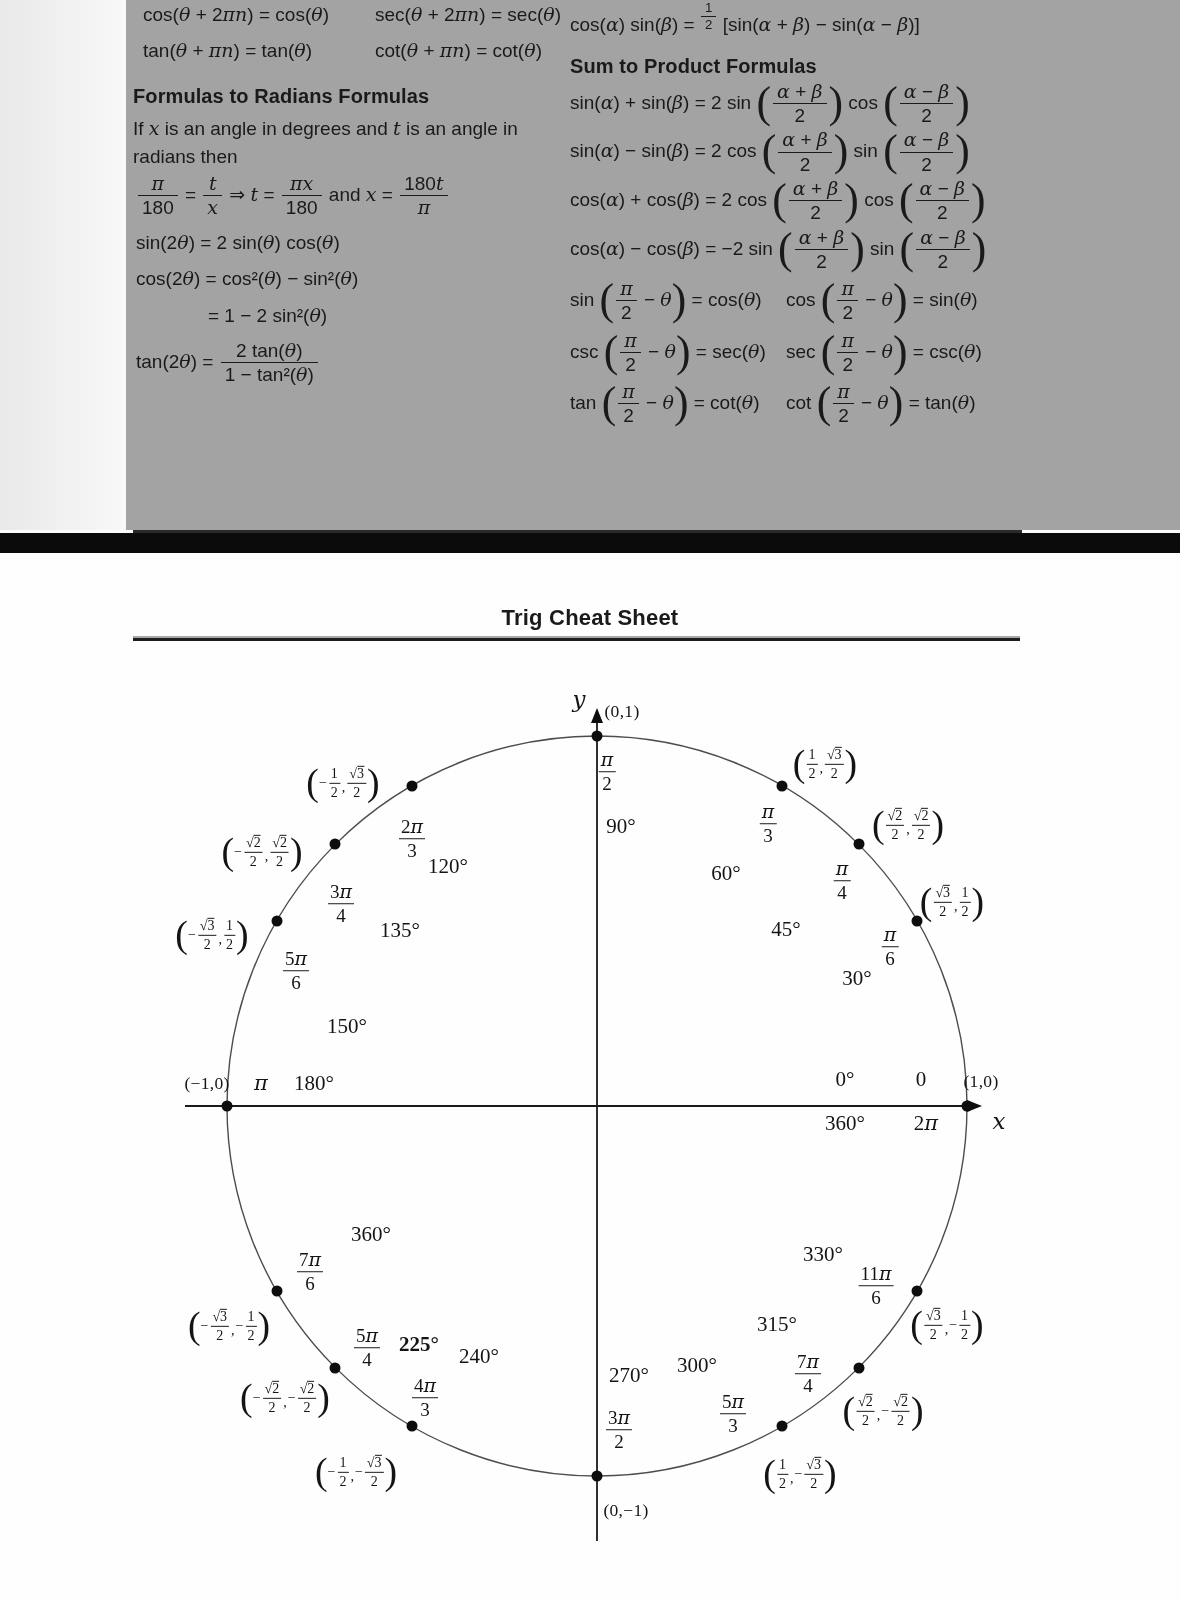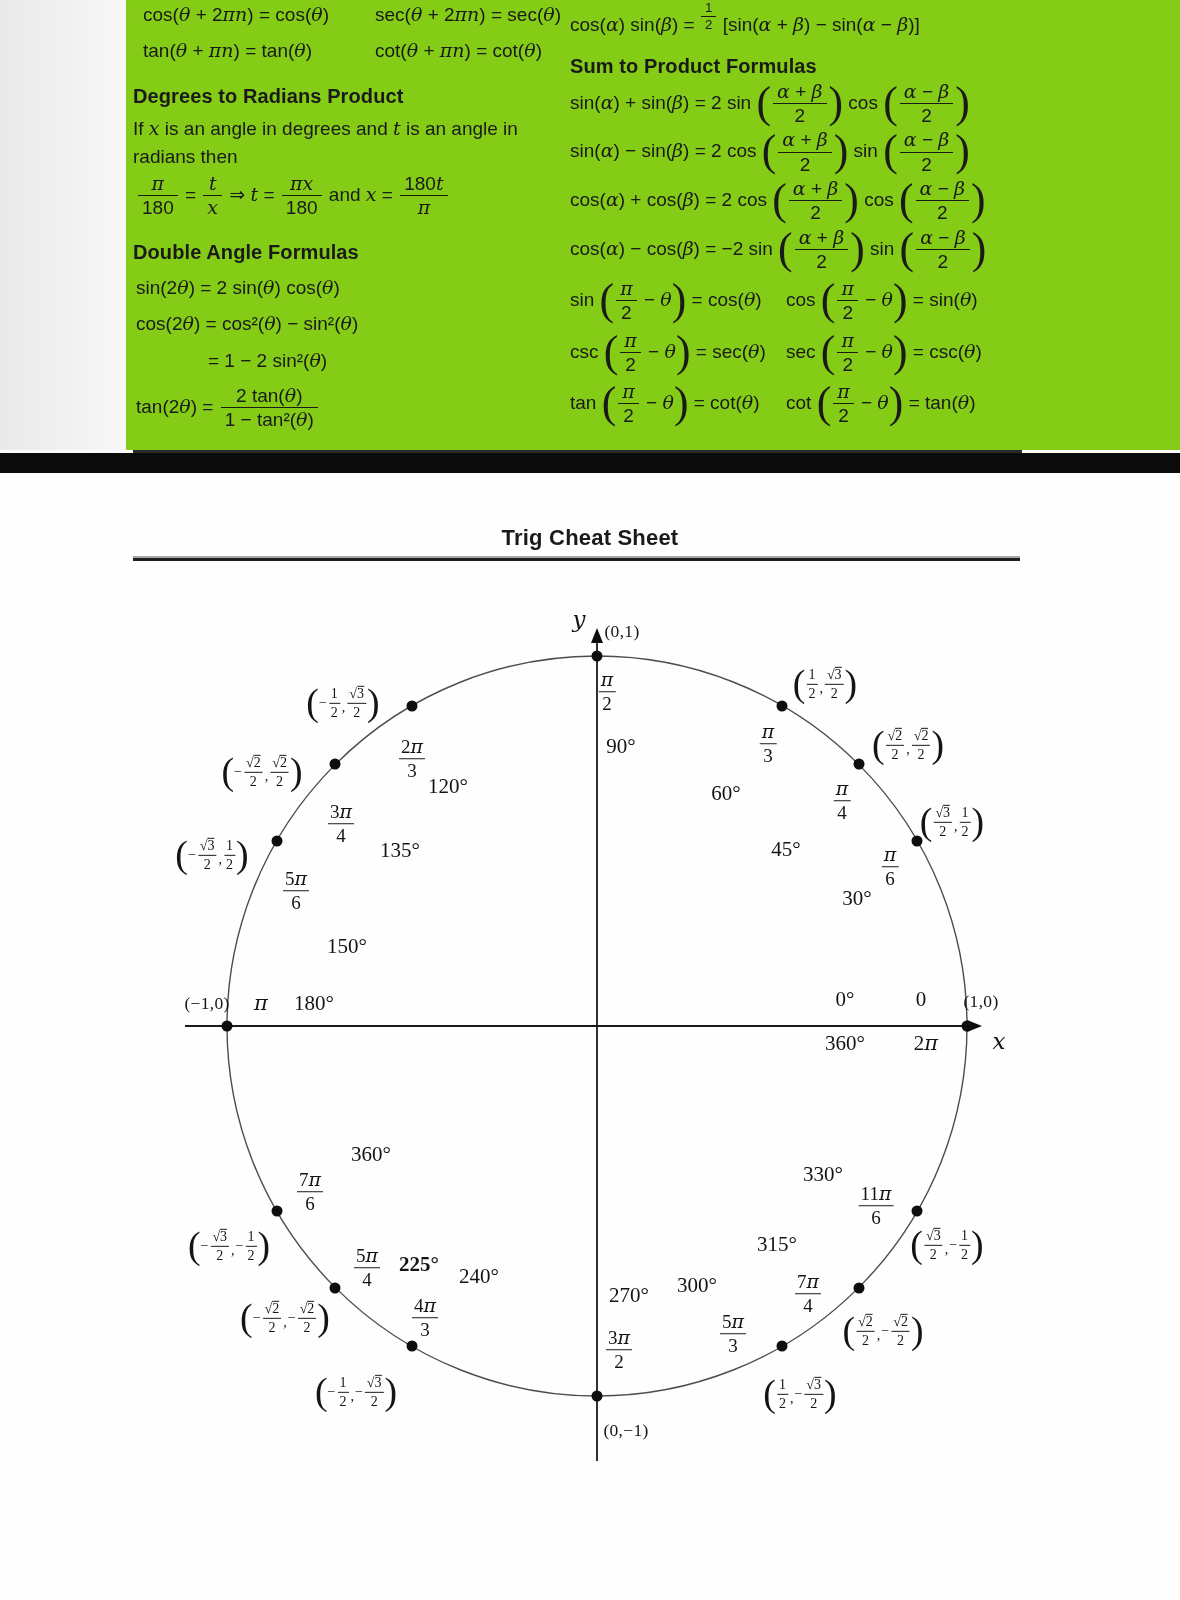--- a/index.html
+++ b/index.html
@@ -3,21 +3,21 @@
 <meta charset="utf-8">
 <style>
   html,body{margin:0;padding:0;}
   body{
     width:1180px;height:1600px;position:relative;background:#fdfdfd;
     font-family:"Liberation Sans","DejaVu Sans",sans-serif;color:#1a1a1a;
     -webkit-font-smoothing:antialiased;overflow:hidden;
   }
   i{font-family:"DejaVu Serif","Liberation Serif",serif;font-style:italic;}
   
-  .page1{position:relative;height:450px;background:#84cc16;overflow:hidden;}
+  .page1{position:relative;height:530px;background:#a3a3a3;overflow:hidden;}
   .page1::before{content:"";position:absolute;left:0;top:0;width:126px;height:100%;
     background:linear-gradient(90deg,#e9e9e9,#f8f8f8);}
   .col-left{position:absolute;left:133px;top:0;width:437px;font-size:19px;}
   .col-right{position:absolute;left:570px;top:0;width:460px;font-size:19px;}
   .fh{font-weight:bold;font-size:20px;letter-spacing:.1px;}
   .formula-line{white-space:nowrap;line-height:1.35;}
   .fpair{display:flex;white-space:nowrap;}
   #p-periodic{padding-top:3px;padding-left:10px;}
   #p-periodic .fpair + .fpair{margin-top:13px;}
   #p-periodic .fitem:first-child{width:232px;}
@@ -76,24 +76,23 @@
     <div id="p-periodic">
         <div class="fpair">
           <span class="fitem">cos(<i>θ</i> + 2<i>π</i><i>n</i>) = cos(<i>θ</i>)</span>
           <span class="fitem">sec(<i>θ</i> + 2<i>π</i><i>n</i>) = sec(<i>θ</i>)</span>
         </div>
         <div class="fpair">
           <span class="fitem">tan(<i>θ</i> + <i>π</i><i>n</i>) = tan(<i>θ</i>)</span>
           <span class="fitem">cot(<i>θ</i> + <i>π</i><i>n</i>) = cot(<i>θ</i>)</span>
         </div>
       </div>
-    <div class="fh" id="dh">Degrees to Radians Product</div>
+    <div class="fh" id="dh">Formulas to Radians Formulas</div>
     <div id="dp">If <i>x</i> is an angle in degrees and <i>t</i> is an angle in radians then</div>
     <div id="dconv" class="formula-line"><span class="frac"><span class="fn"><i>π</i></span><span class="fd">180</span></span> = <span class="frac"><span class="fn"><i>t</i></span><span class="fd"><i>x</i></span></span>     ⇒     <i>t</i> = <span class="frac"><span class="fn"><i>π</i><i>x</i></span><span class="fd">180</span></span>    and    <i>x</i> = <span class="frac"><span class="fn">180<i>t</i></span><span class="fd"><i>π</i></span></span></div>
-    <div class="fh" id="ddh">Double Angle Formulas</div>
     <div id="ddbl">
         <div class="formula-line">sin(2<i>θ</i>) = 2 sin(<i>θ</i>) cos(<i>θ</i>)</div>
         <div class="formula-line">cos(2<i>θ</i>) = cos²(<i>θ</i>) − sin²(<i>θ</i>)</div>
         <div class="formula-line indent">= 1 − 2 sin²(<i>θ</i>)</div>
         <div class="formula-line">tan(2<i>θ</i>) = <span class="frac"><span class="fn">2 tan(<i>θ</i>)</span><span class="fd">1 − tan²(<i>θ</i>)</span></span></div>
       </div>
   </div>
   <div class="col-right">
     <div id="rprod" class="formula-line">cos(<i>α</i>) sin(<i>β</i>) = <span class="frac small"><span class="fn">1</span><span class="fd">2</span></span> [sin(<i>α</i> + <i>β</i>) − sin(<i>α</i> − <i>β</i>)]</div>
     <div class="fh" id="rsh">Sum to Product Formulas</div>

